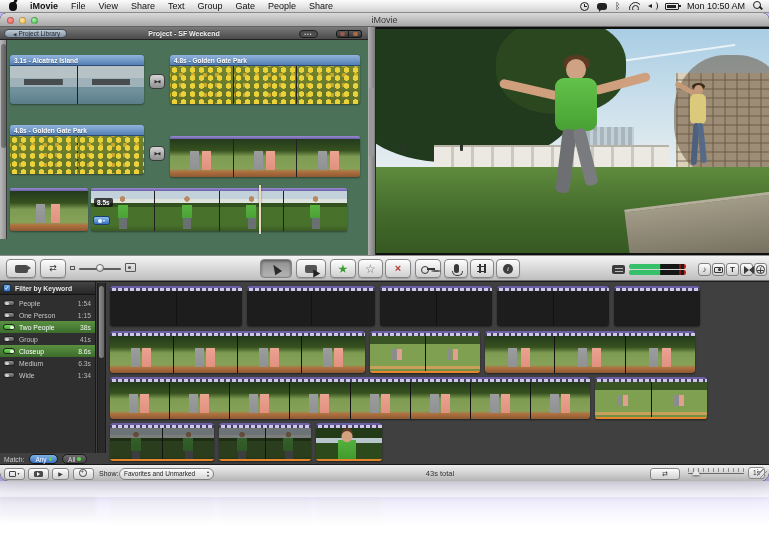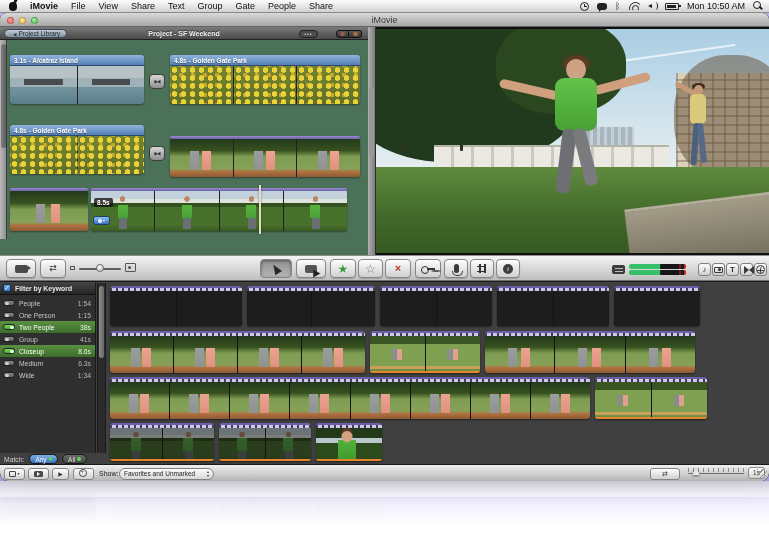--- a/index.html
+++ b/index.html
@@ -675,20 +675,21 @@
           <span class="gi-magp"></span>
         </span>
       <span class="showlbl">Show:</span>
       <span class="dropdown">
         <span>Favorites and Unmarked</span>
         <span class="dd-arr">
             <span>▴</span>
             <span>▾</span>
           </span>
       </span>
+      <span class="btotal">43s total</span>
       <span class="bbtn" style="left:650px;width:30px;">
           <span style="font-size:7px;">⇄</span>
         </span>
       <span class="sldticks" style="left:688px;width:56px;top:3px;"></span>
       <span class="sldtrack" style="left:688px;width:56px;top:7.5px;"></span>
       <span class="sldthumb" style="left:692px;top:3px;"></span>
       <span class="zoombox" style="left:748px;width:17px;top:2px;height:12px;">1s</span>
       <span class="grip"></span>
     </div>
   </div>

